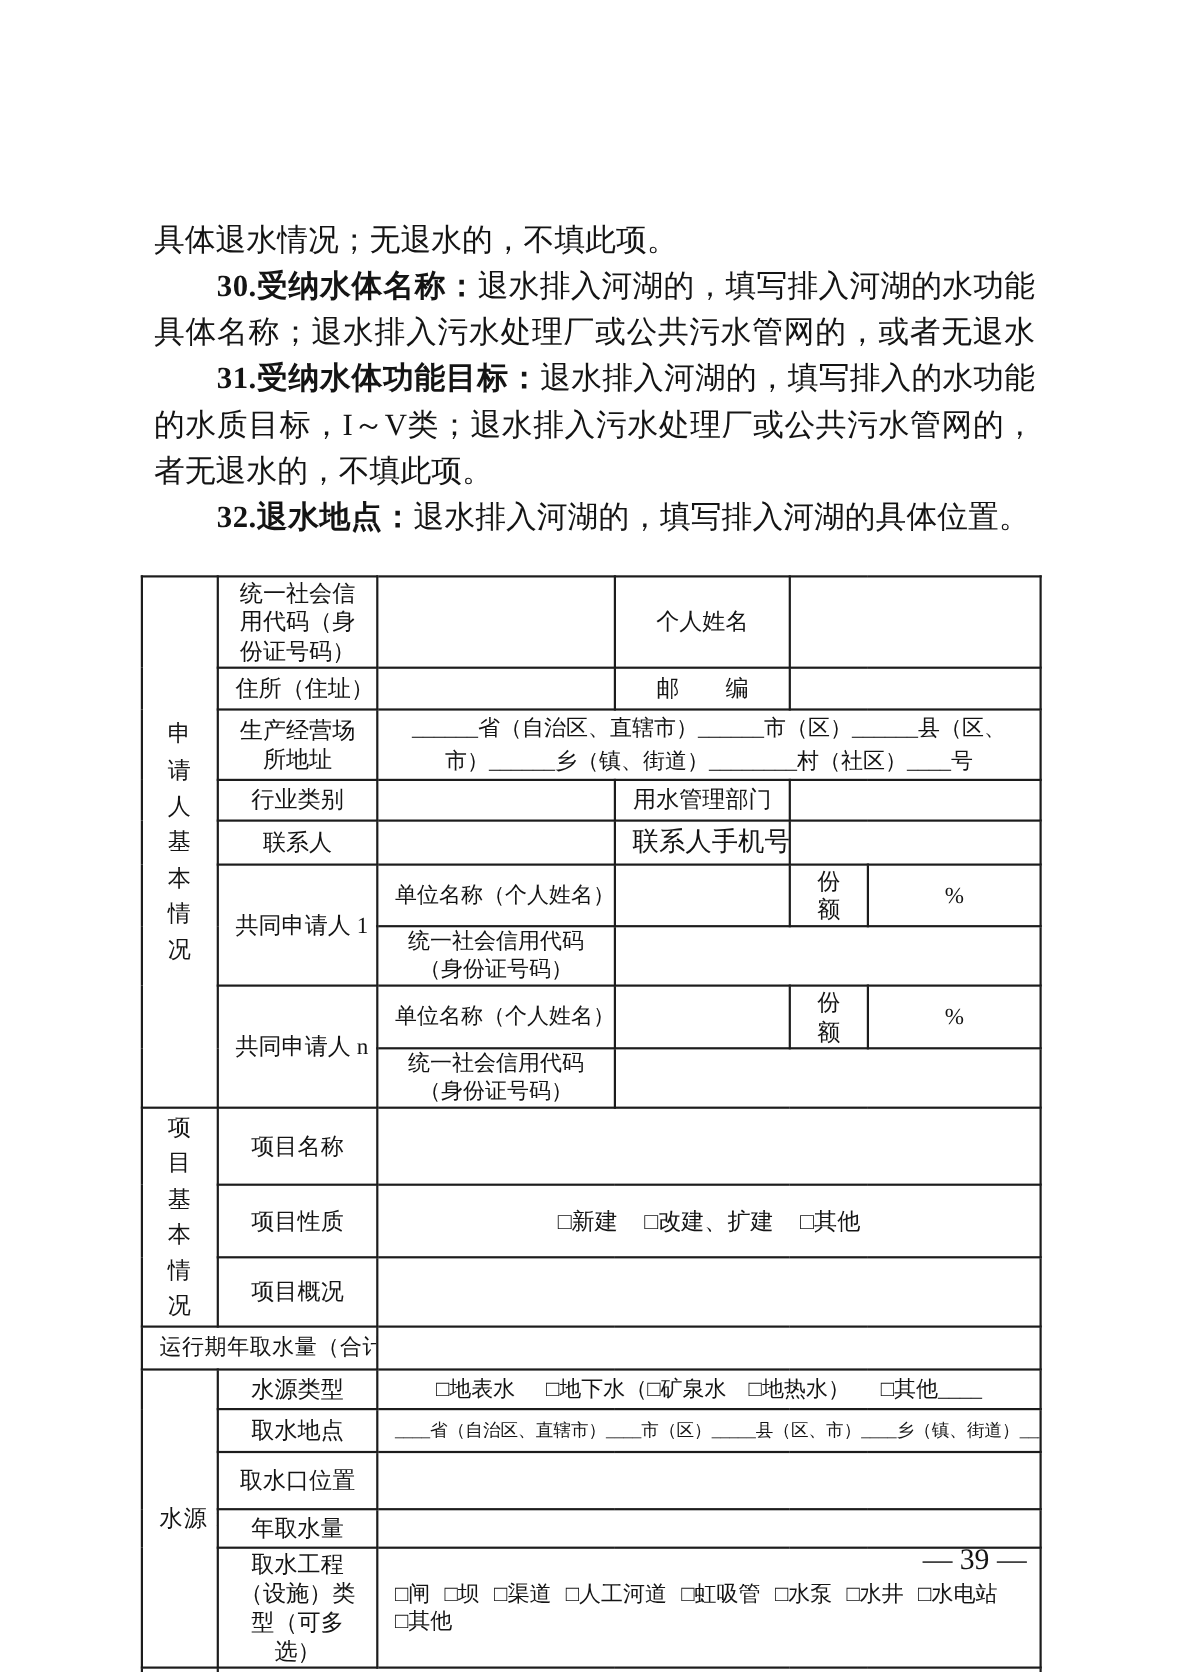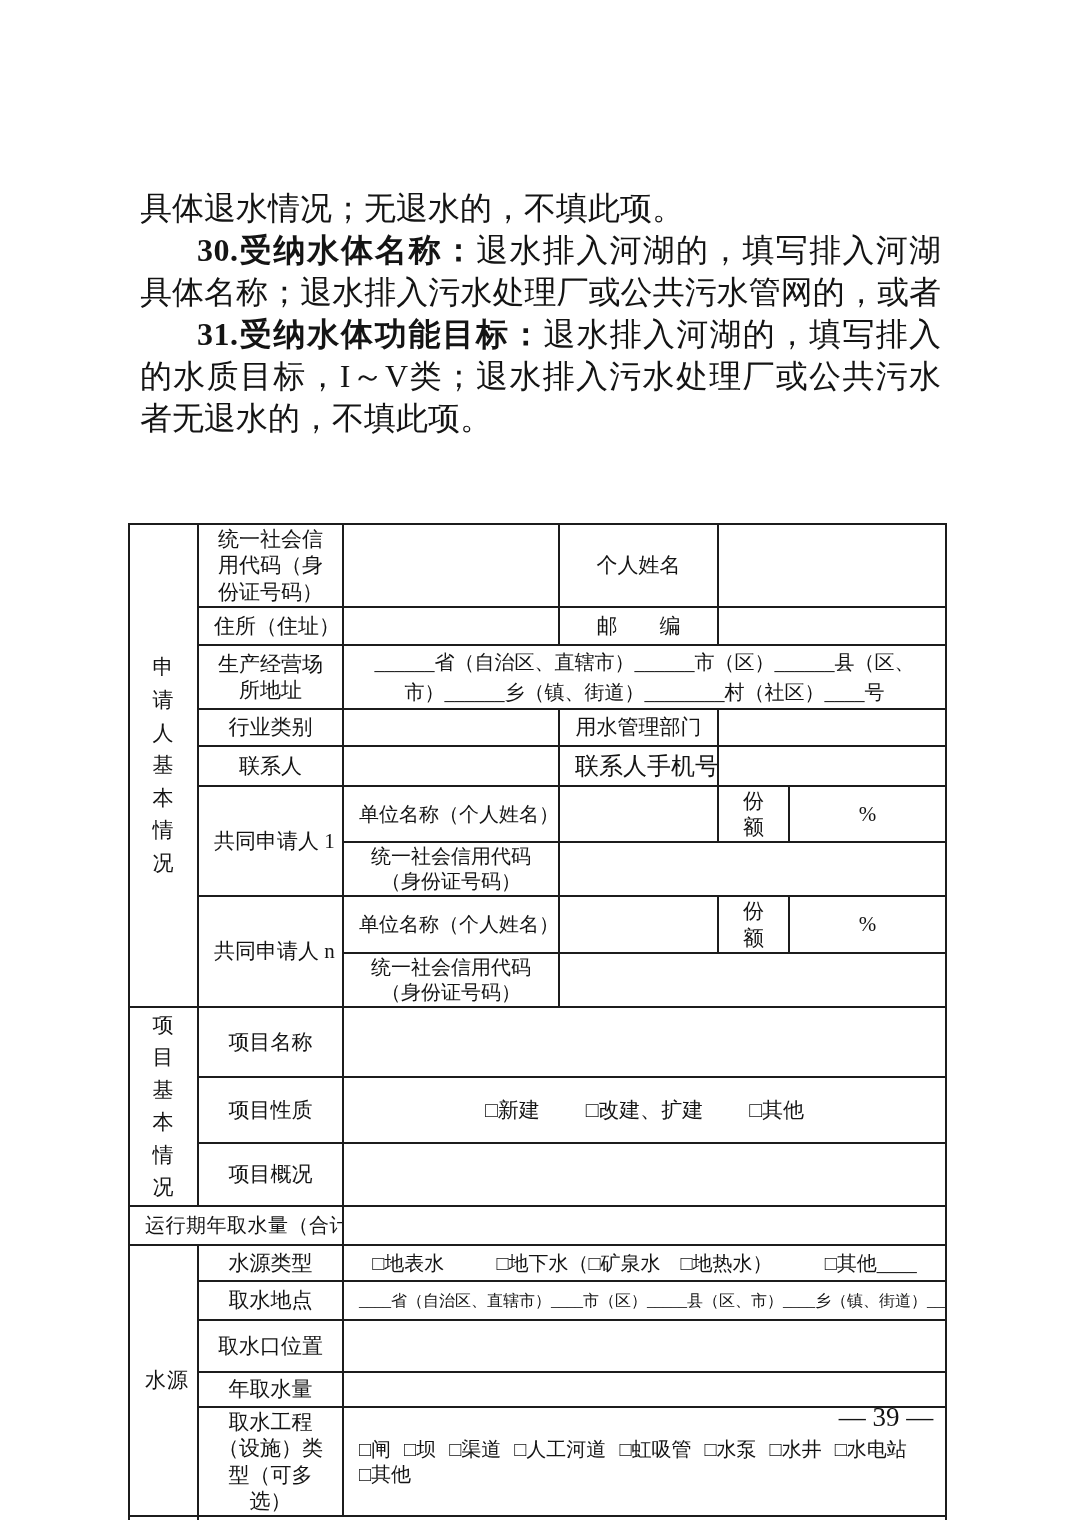--- a/index.html
+++ b/index.html
@@ -7,22 +7,22 @@
     position:relative;
     width:1074px;height:1520px;
     background:#ffffff;
     margin:0 auto;
     font-family:"Liberation Serif","DejaVu Serif",serif;
     color:#141414;
     overflow:hidden;
   }
   
   .body-text{
-    position:absolute;left:140px;top:187px;width:801px;
-    font-size:32px;line-height:42px;
+    position:absolute;left:140px;top:198px;width:801px;
+    font-size:28px;line-height:42px;
   }
   .bline{height:42px;white-space:nowrap;}
   .bline.fill{
     white-space:normal;
     text-align:justify;
     text-align-last:justify;
     overflow:hidden;
   }
   .bline.indent{padding-left:57px;width:744px;}
   .hlabel{font-weight:bold;letter-spacing:0.5px;}
@@ -40,22 +40,22 @@
     vertical-align:middle;
     overflow:hidden;
   }
   td.section{letter-spacing:1px;line-height:1.55;padding:1px 10px;}
   td.blank{}
   td.nowrap{white-space:nowrap;}
   td.smalltext{font-size:16px;text-align:left;padding-left:10px;white-space:nowrap;}
   td.fillin{font-size:20px;text-align:left;padding-left:14px;line-height:1.5;margin-top:12px;}
   td.pct{text-align:right;padding-right:12px;}
   td.merged-label{font-size:20px;text-align:left;white-space:nowrap;padding-left:6px;letter-spacing:0.5px;}
-  .optrow{display:flex;justify-content:center;gap:46px;white-space:nowrap;}
-  .optrow.src{gap:52px;}
+  .optrow{display:flex;justify-content:center;gap:24px;white-space:nowrap;}
+  .optrow.src{gap:28px;}
   .worksline{display:flex;gap:13px;white-space:nowrap;font-size:20px;text-align:left;}
   td.works{padding-left:10px;text-align:left;}
   td.ellip{text-align:left;padding-left:18px;font-size:22px;letter-spacing:2px;}
   td.ellip.first{padding-left:14px;}
   
   .footer{
     position:absolute;top:1402px;left:836px;width:100px;
     font-size:27px;text-align:center;white-space:nowrap;
   }
 </style>
@@ -68,20 +68,23 @@
     <div class="bline">具体退水情况；无退水的，不填此项。</div>
     <div class="bline indent fill">
       <span class="hlabel">30.受纳水体名称：</span><span>退水排入河湖的，填写排入河湖的水功能区</span>
     </div>
     <div class="bline fill">具体名称；退水排入污水处理厂或公共污水管网的，或者无退水的，</div>
     <div class="bline indent fill">
       <span class="hlabel">31.受纳水体功能目标：</span><span>退水排入河湖的，填写排入的水功能区</span>
     </div>
     <div class="bline fill">的水质目标，I～V类；退水排入污水处理厂或公共污水管网的，或</div>
     <div class="bline">者无退水的，不填此项。</div>
+    <div class="bline indent">
+      <span class="hlabel">32.退水地点：</span><span>退水排入河湖的，填写排入河湖的具体位置。</span>
+    </div>
   </div>
 
   <table class="form">
     <colgroup>
       <col style="width:69px">
         <col style="width:145px">
         <col style="width:216px">
       <col style="width:159px">
         <col style="width:71px">
         <col style="width:157px">

